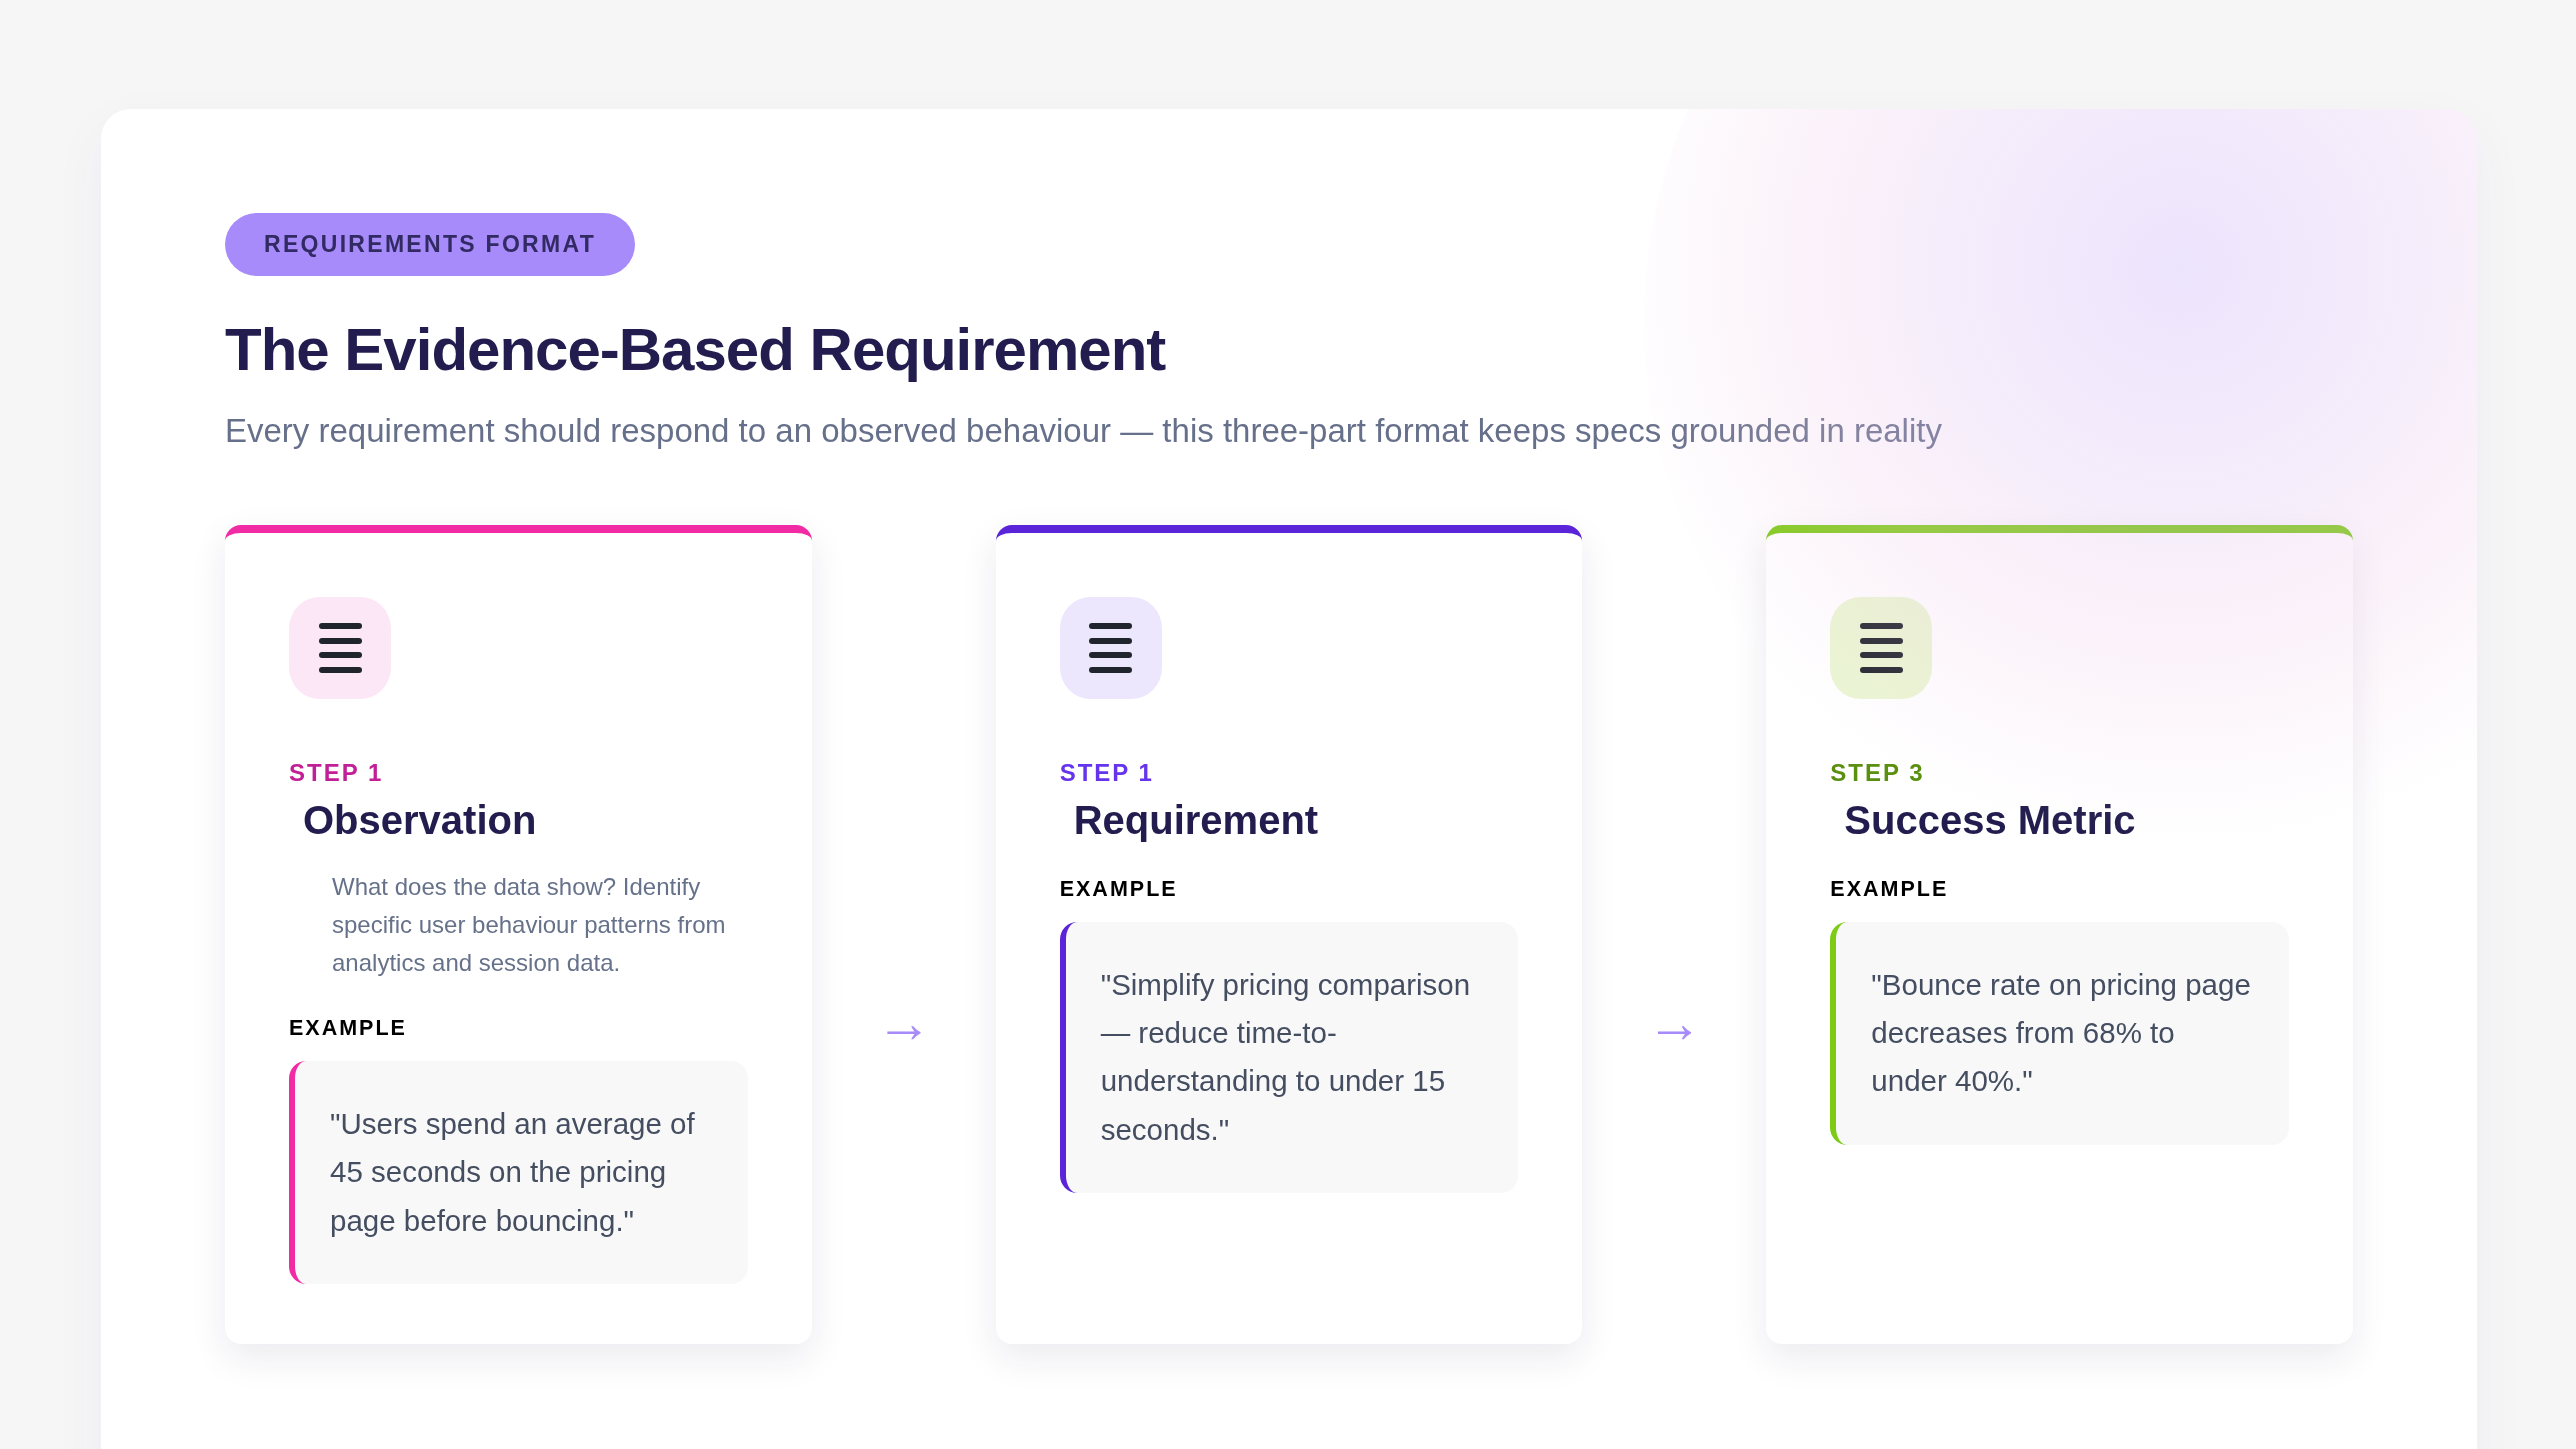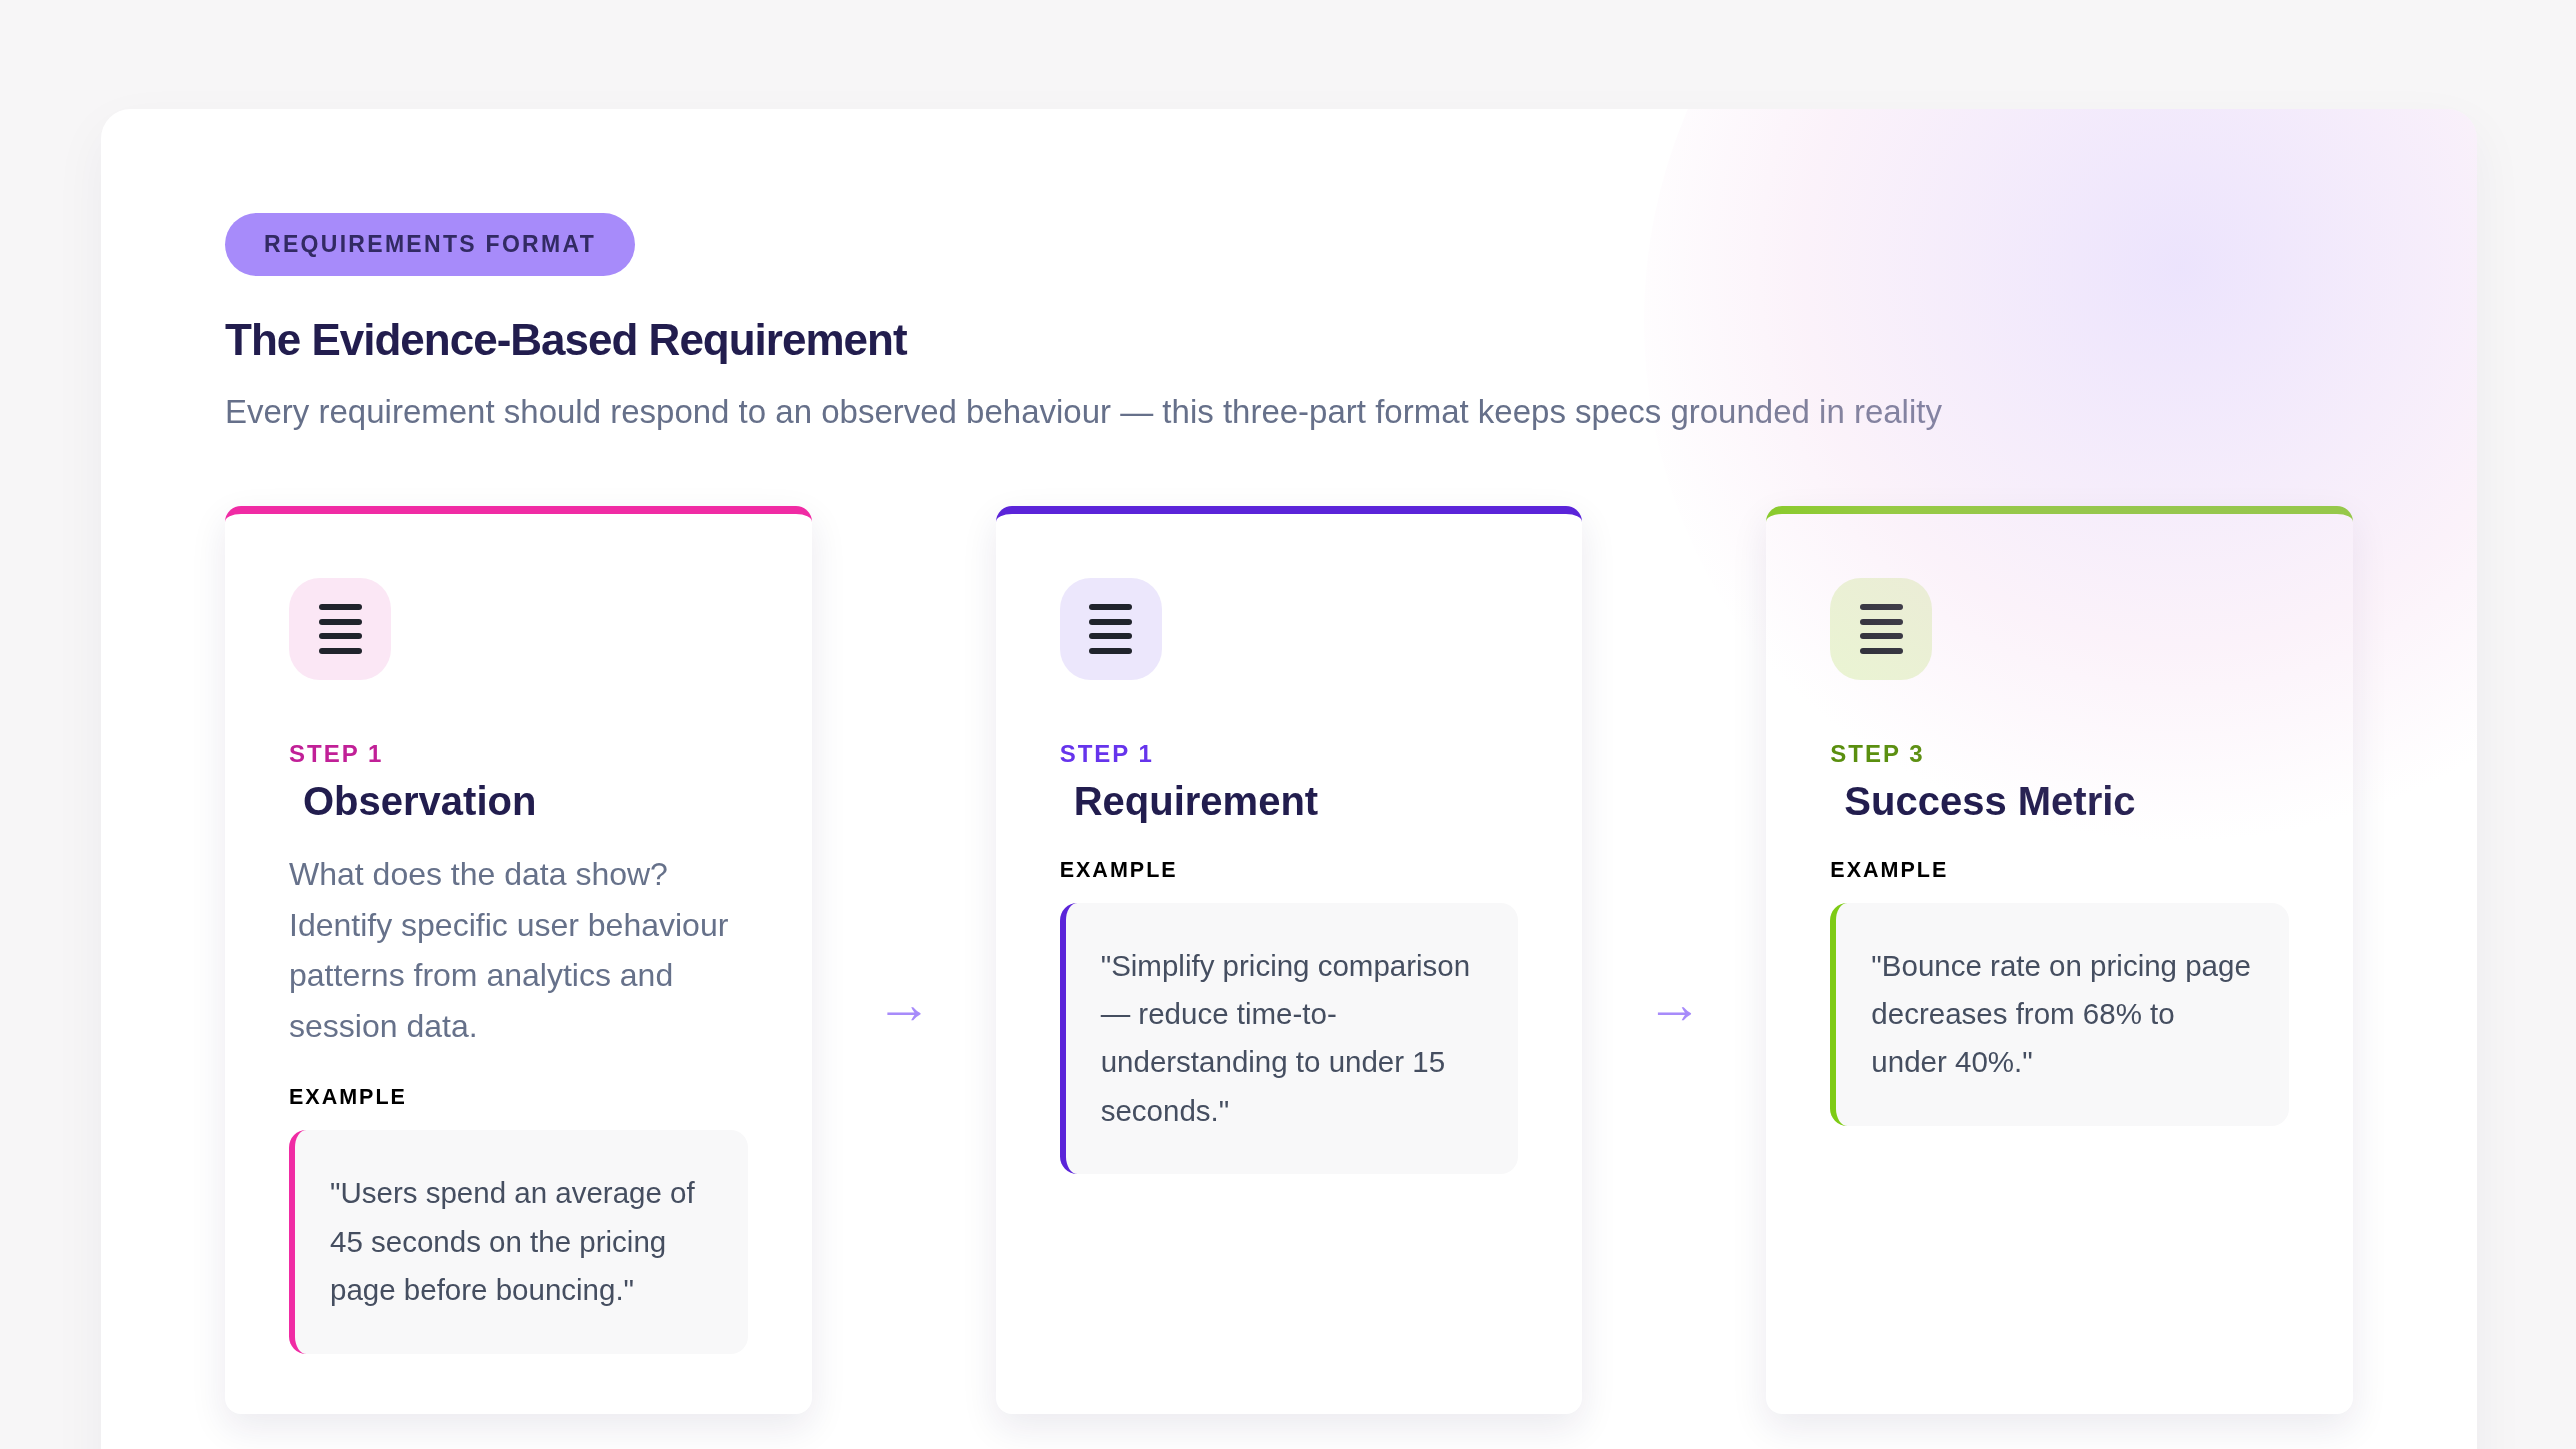--- a/index.html
+++ b/index.html
@@ -38,21 +38,21 @@
     font-size: 23px;
     font-weight: 700;
     letter-spacing: 2.3px;
     padding: 18px 39px;
     border-radius: 670px;
     z-index: 1;
     position: relative;
   }
   .page-title {
     margin-top: 39px;
-    font-size: 44px;
+    font-size: 60px;
     font-weight: 800;
     letter-spacing: -1px;
     color: #221d4e;
     position: relative; z-index: 1;
   }
   .page-subtitle {
     margin-top: 28px;
     font-size: 33px;
     font-weight: 400;
     color: #66708a;
@@ -99,23 +99,24 @@
   }
   .card-title {
     margin-top: 10.7px;
     font-size: 40px;
     font-weight: 700;
     color: #221d4e;
     margin-left: 14px;
   }
   .card-body {
     margin-top: 25.5px;
-    font-size: 32px;
+    font-size: 24px;
     line-height: 1.58;
     color: #66718a;
+    margin-left: 43px;
   }
   .example-label {
     margin-top: 34px;
     font-size: 21.5px;
     font-weight: 700;
     letter-spacing: 2px;
     color: #000000;
   }
   .example-box {
     margin-top: 20px;

